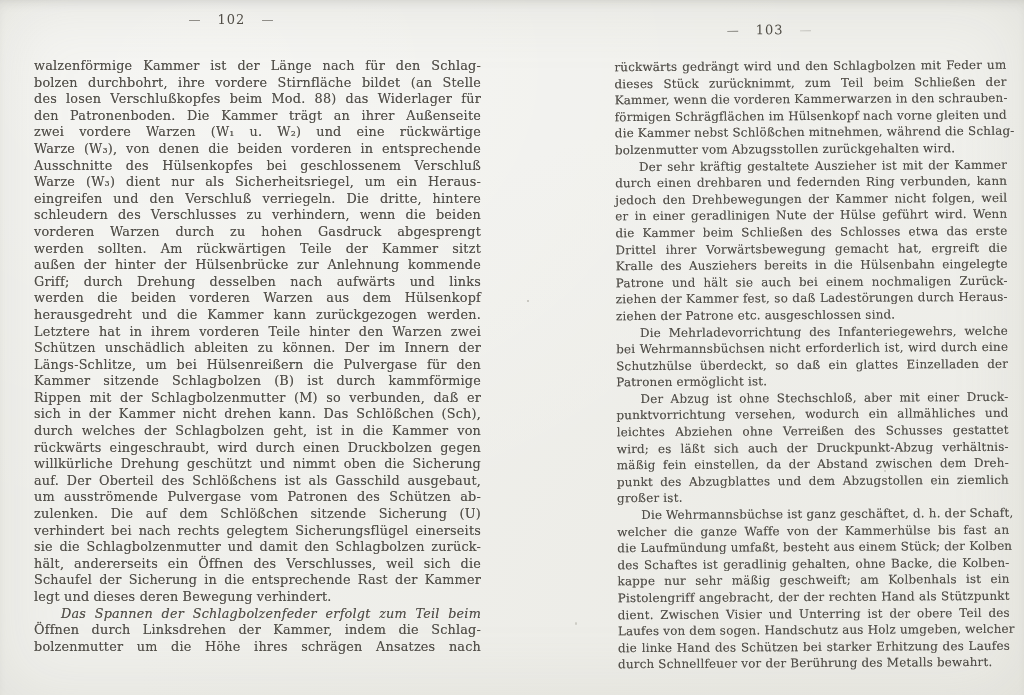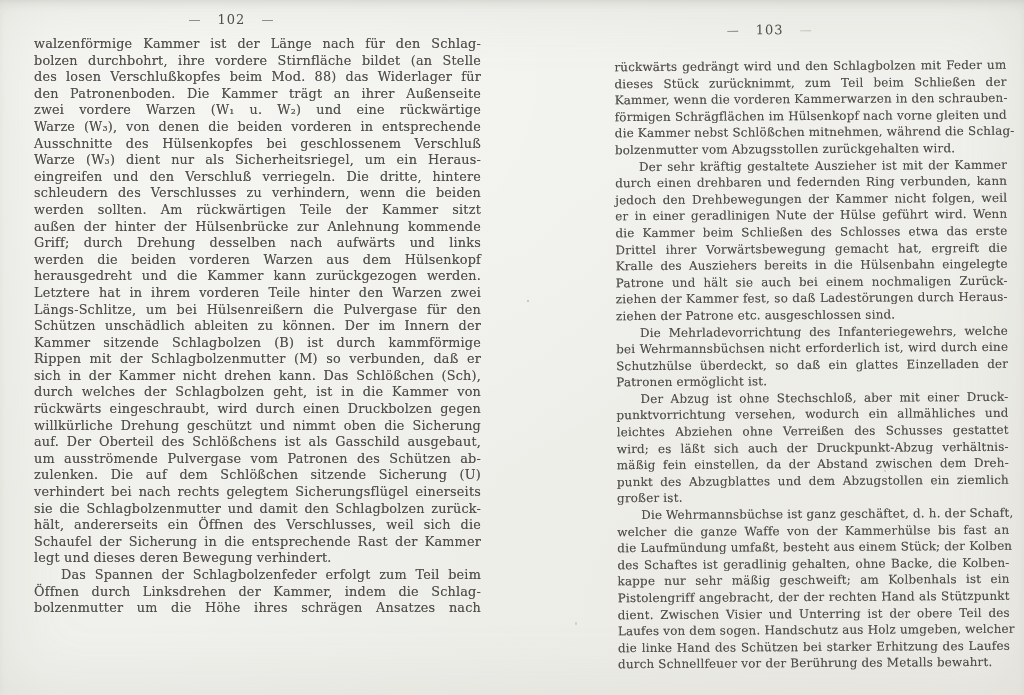--- a/index.html
+++ b/index.html
@@ -32,36 +32,36 @@
     color:#5c5952;
     font-size:13px;letter-spacing:1px;
   }
   .page-left .page-header{top:12px;transform:translateX(-26px);}
   .page-right .page-header{top:22px;transform:translateX(-40px);}
   .page-header .dash{opacity:.75;font-size:12px;}
   .page-header .pagenum{margin:0 16px;color:#514e47;}
   .page-right .dash-r{opacity:.3;letter-spacing:2px;}
 
   .page-body{position:absolute;width:100%;}
-  .page-left .page-body{top:36px;}
+  .page-left .page-body{top:58px;}
   .page-right .page-body{top:58px;}
 
   .line{
     height:16.6px;line-height:16.6px;
     white-space:nowrap;
     text-align:justify;
     text-align-last:justify;
     color:#514e48;
     letter-spacing:0.2px;
     text-shadow:0 0 0.45px rgba(81,78,72,0.55);
   }
   .page-left .line{font-size:12.8px;}
   .page-right .line{font-size:11.9px;}
   .line.no-just{text-align-last:left;}
-  .page-left .line.indent{text-indent:27px;}
+  .page-left .line.indent{text-indent:27px;font-style:italic;}
   .page-right .line.indent{text-indent:24px;}
 
   .ink-speck{position:absolute;border-radius:50%;background:#8a867c;}
   .speck-1{left:527px;top:300px;width:2px;height:2px;opacity:.5;}
   .speck-2{left:575px;top:622px;width:2px;height:3px;opacity:.35;}
   .speck-3{left:884px;top:470px;width:2px;height:2px;opacity:.4;}
 </style>
 </head>
 <body>
 
@@ -77,28 +77,29 @@
         <div class="line">walzenförmige Kammer ist der Länge nach für den Schlag-</div>
         <div class="line">bolzen durchbohrt, ihre vordere Stirnfläche bildet (an Stelle</div>
         <div class="line">des losen Verschlußkopfes beim Mod. 88) das Widerlager für</div>
         <div class="line">den Patronenboden. Die Kammer trägt an ihrer Außenseite</div>
         <div class="line">zwei vordere Warzen (W₁ u. W₂) und eine rückwärtige</div>
         <div class="line">Warze (W₃), von denen die beiden vorderen in entsprechende</div>
         <div class="line">Ausschnitte des Hülsenkopfes bei geschlossenem Verschluß</div>
         <div class="line">Warze (W₃) dient nur als Sicherheitsriegel, um ein Heraus-</div>
         <div class="line">eingreifen und den Verschluß verriegeln. Die dritte, hintere</div>
         <div class="line">schleudern des Verschlusses zu verhindern, wenn die beiden</div>
+        <div class="line">vorderen Warzen durch zu hohen Gasdruck abgesprengt</div>
         <div class="line">werden sollten. Am rückwärtigen Teile der Kammer sitzt</div>
         <div class="line">außen der hinter der Hülsenbrücke zur Anlehnung kommende</div>
         <div class="line">Griff; durch Drehung desselben nach aufwärts und links</div>
         <div class="line">werden die beiden vorderen Warzen aus dem Hülsenkopf</div>
         <div class="line">herausgedreht und die Kammer kann zurückgezogen werden.</div>
         <div class="line">Letztere hat in ihrem vorderen Teile hinter den Warzen zwei</div>
+        <div class="line">Schützen unschädlich ableiten zu können. Der im Innern der</div>
         <div class="line">Längs-Schlitze, um bei Hülsenreißern die Pulvergase für den</div>
-        <div class="line">Schützen unschädlich ableiten zu können. Der im Innern der</div>
         <div class="line">Kammer sitzende Schlagbolzen (B) ist durch kammförmige</div>
         <div class="line">Rippen mit der Schlagbolzenmutter (M) so verbunden, daß er</div>
         <div class="line">sich in der Kammer nicht drehen kann. Das Schlößchen (Sch),</div>
         <div class="line">durch welches der Schlagbolzen geht, ist in die Kammer von</div>
         <div class="line">rückwärts eingeschraubt, wird durch einen Druckbolzen gegen</div>
         <div class="line">willkürliche Drehung geschützt und nimmt oben die Sicherung</div>
         <div class="line">auf. Der Oberteil des Schlößchens ist als Gasschild ausgebaut,</div>
         <div class="line">um ausströmende Pulvergase vom Patronen des Schützen ab-</div>
         <div class="line">zulenken. Die auf dem Schlößchen sitzende Sicherung (U)</div>
         <div class="line">verhindert bei nach rechts gelegtem Sicherungsflügel einerseits</div>

